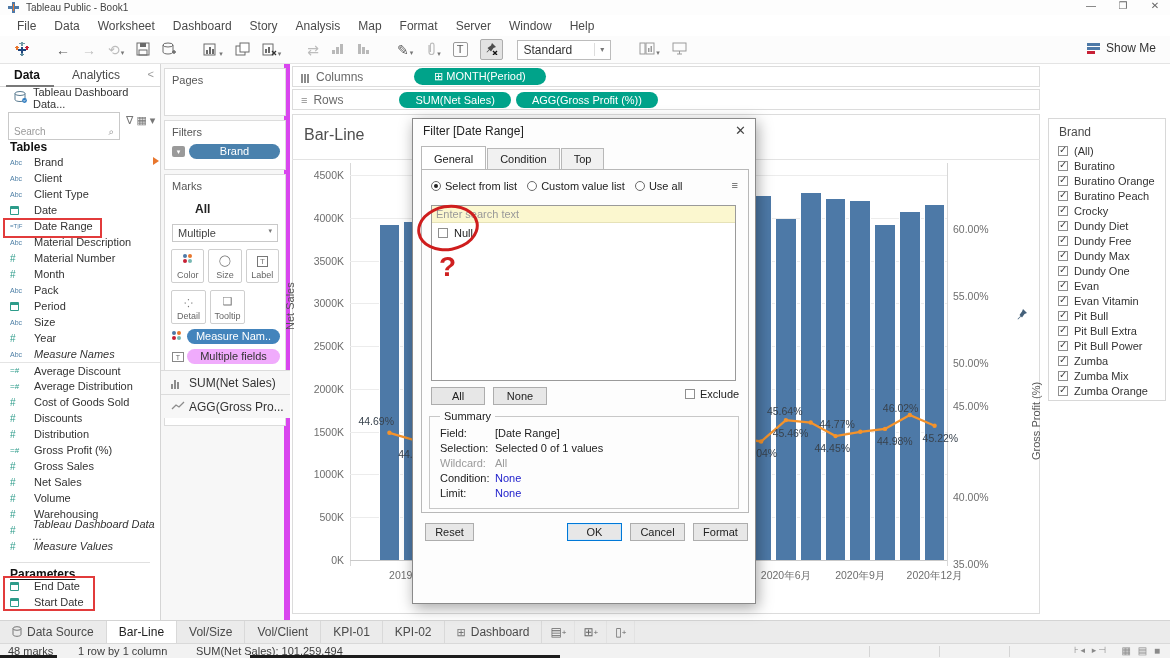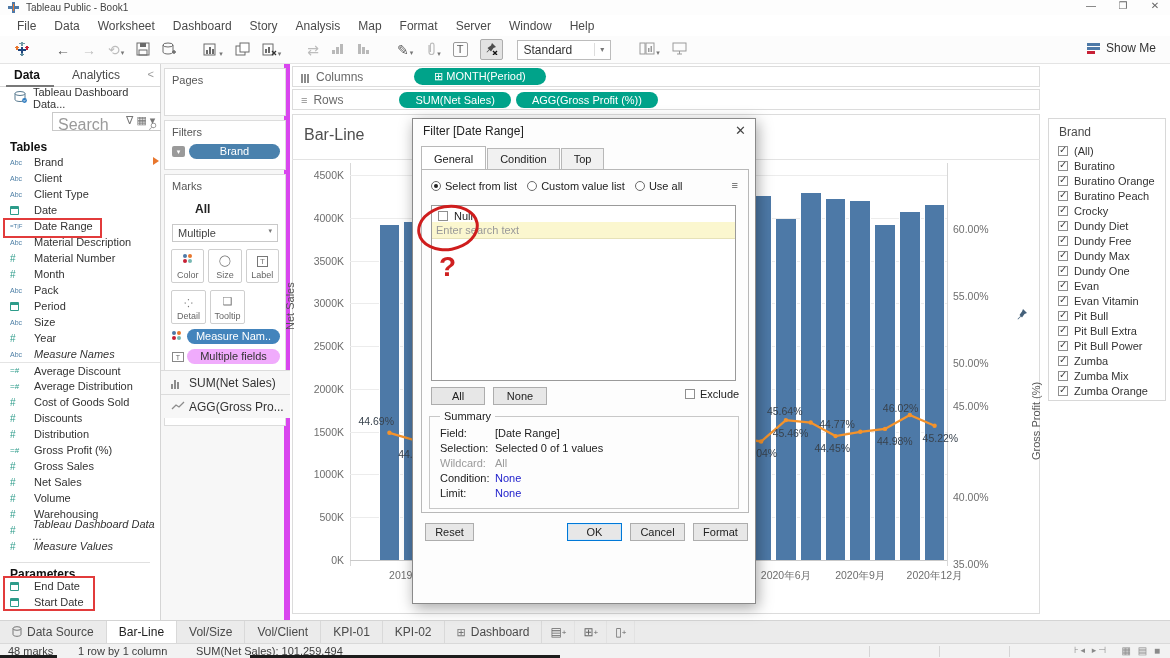--- a/index.html
+++ b/index.html
@@ -31,37 +31,37 @@
 
 
 #sidebar { position:absolute; left:0; top:64px; width:161px; height:556px; background:#fff; border-right:1px solid #d5d5d5; }
 #sb-tabs { height:23px; border-bottom:1px solid #d9d9d9; font-size:12px; position:relative; }
 #sb-tab-data { position:absolute; left:14px; top:4px; font-weight:bold; color:#111; }
 #sb-tab-data::after { content:""; position:absolute; left:-8px; right:-14px; bottom:-5px; height:2px; background:#787878; }
 #sb-tab-analytics { position:absolute; left:72px; top:4px; color:#4a4a4a; }
 #sb-collapse { position:absolute; right:6px; top:4px; color:#999; font-size:11px; }
 #sb-ds { height:22px; display:flex; align-items:center; font-size:11px; color:#333; padding-left:14px; }
 #sb-ds .dsic { margin-right:6px; }
-#sb-search { position:absolute; left:8px; top:48px; width:112px; height:19px; border:1px solid #c9c9c9; font-size:16px; color:#9a9a9a; padding:3px 5px;margin-left:44px; }
+#sb-search { position:absolute; left:8px; top:48px; width:112px; height:19px; border:1px solid #c9c9c9; font-size:10px; color:#9a9a9a; padding:13px 5px; }
 #sb-search .mag { float:right; color:#8a8a8a; }
 #sb-search-icons { position:absolute; left:126px; top:50px; font-size:11px; color:#777; }
 #tables-header { position:absolute; left:10px; top:76px; font-size:12px; font-weight:bold; color:#111; }
 #field-list { position:absolute; left:0; top:90px; width:160px; }
 .frow { height:16px; display:flex; align-items:center; padding-left:10px; position:relative; }
 .frow.fsep { border-top:1px solid #e4e4e4; }
 .frow.fboxed::after { content:""; position:absolute; left:3px; top:0px; width:95px; height:16px; border:2px solid #e23b3b; }
 .ficon { width:24px; display:inline-flex; align-items:center; font-style:normal; }
 .flabel { font-size:11px; color:#333; }
 .flabel.it { font-style:italic; }
 .ic-abc::after { content:"Abc"; font-size:7px; color:#4c7ea5; letter-spacing:0; }
 .ic-num::after { content:"#"; font-size:10px; color:#2d9c8a; }
 .ic-numeq::after { content:"=#"; font-size:8px; color:#2d9c8a; }
 .ic-tf::after { content:"=T|F"; font-size:6px; color:#4c7ea5; }
 .ic-cal { width:9px; height:9px; border:1px solid #2d9c8a; border-top-width:3px; border-radius:1px; }
-#params-header { position:absolute; left:10px; top:498px; font-size:12px; font-weight:bold; color:#111; padding-top:4px; border-top:1px solid #e0e0e0; width:140px; }
+#params-header { position:absolute; left:10px; top:498px; font-size:12px; font-weight:bold; color:#111; padding-top:4px; border-top:1px solid #e0e0e0; width:140px;text-decoration:underline; }
 #param-list { position:absolute; left:0; top:514px; width:160px; }
 #param-redbox { position:absolute; left:3px; top:512px; width:92px; height:35px; border:2px solid #e23b3b; pointer-events:none; }
 
 
 #midpanel { position:absolute; left:161px; top:64px; width:129px; height:556px; background:#f7f7f7; border-right:6px solid #d946ef; }
 .card { position:absolute; left:3px; width:122px; background:#fff; border:1px solid #dcdcdc; }
 .card-label { font-size:11px; color:#575757; padding:5px 0 0 7px; }
 #filters-pillrow { margin:6px 5px 8px 7px; display:flex; align-items:center; }
 .ctx-ic { width:13px; height:11px; background:#9a9a9a; color:#fff; font-size:7px; text-align:center; line-height:11px; border-radius:2px; margin-right:4px; }
 .pill { border-radius:9px; font-size:11px; color:#fff; padding:1px 8px 2px; white-space:nowrap; overflow:hidden; }
@@ -727,25 +727,25 @@
   <div id="radio-row">
       <span class="radio sel"></span>
       <span class="radio-lab">Select from list</span>
       <span class="radio"></span>
       <span class="radio-lab">Custom value list</span>
       <span class="radio"></span>
       <span class="radio-lab">Use all</span>
     </div>
   <span id="viewlist-ic">≡</span>
   <div id="dlg-listbox">
+    <div id="dlg-search">Enter search text</div>
     <div id="null-row">
       <span class="cb"></span>
       <span class="blab">Null</span>
     </div>
-    <div id="dlg-search">Enter search text</div>
   </div>
   <div class="dbtn" style="left:18px;top:268px;width:54px">All</div>
   <div class="dbtn" style="left:80px;top:268px;width:54px">None</div>
   <div id="exclude-row">
     <span class="cb"></span>
     <span class="blab">Exclude</span>
   </div>
   <div id="summary-box">
     <span id="summary-legend">Summary</span>
     <div id="summary-rows">

